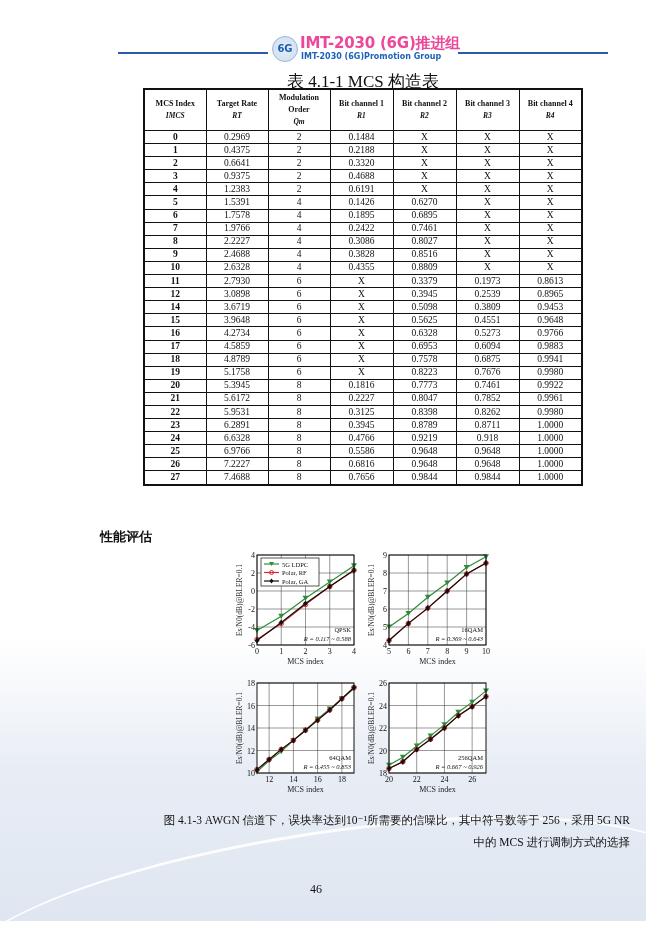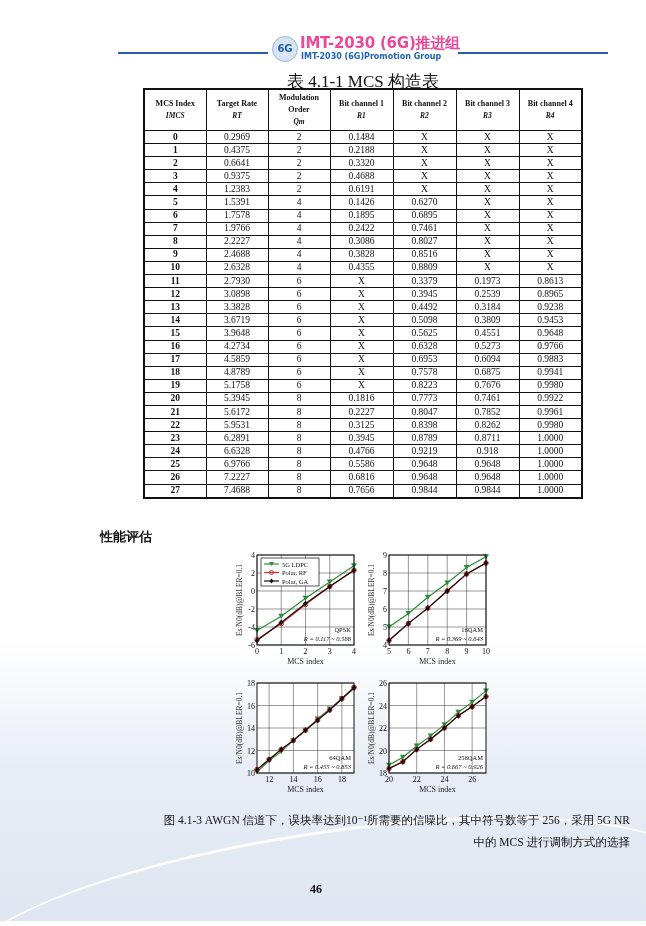--- a/index.html
+++ b/index.html
@@ -55,21 +55,21 @@
   .section-title { position: absolute; left: 60px; top: 528px; font: bold 13px "DejaVu Sans", sans-serif; }
 
   .plot { position: absolute; }
   .plot svg { display: block; overflow: visible; }
   .plot text { font-family: "Liberation Serif", serif; }
 
   .figure-caption {
     position: absolute; left: 60px; top: 809px; width: 530px; text-align: right;
     font-size: 11.5px; line-height: 22px;
   }
-  .page-number { position: absolute; top: 882px; left: 0; width: 552px; text-align: center; font-size: 12px; font-weight: bold; }
+  .page-number { position: absolute; top: 882px; left: 0; width: 552px; text-align: center; font-size: 12px; }
 </style>
 </head>
 <body>
 
 <div class="bg-bottom"></div>
 <div class="bg-swoosh"></div>
 
 <div class="content">
 
   <div class="header">
@@ -215,29 +215,20 @@
           <td>0.8613</td>
         </tr>
         <tr>
           <td class="idx">12</td>
           <td>3.0898</td>
           <td>6</td>
           <td>X</td>
           <td>0.3945</td>
           <td>0.2539</td>
           <td>0.8965</td>
-        </tr>
-        <tr>
-          <td class="idx">13</td>
-          <td>3.3828</td>
-          <td>6</td>
-          <td>X</td>
-          <td>0.4492</td>
-          <td>0.3184</td>
-          <td>0.9238</td>
         </tr>
         <tr>
           <td class="idx">14</td>
           <td>3.6719</td>
           <td>6</td>
           <td>X</td>
           <td>0.5098</td>
           <td>0.3809</td>
           <td>0.9453</td>
         </tr>

